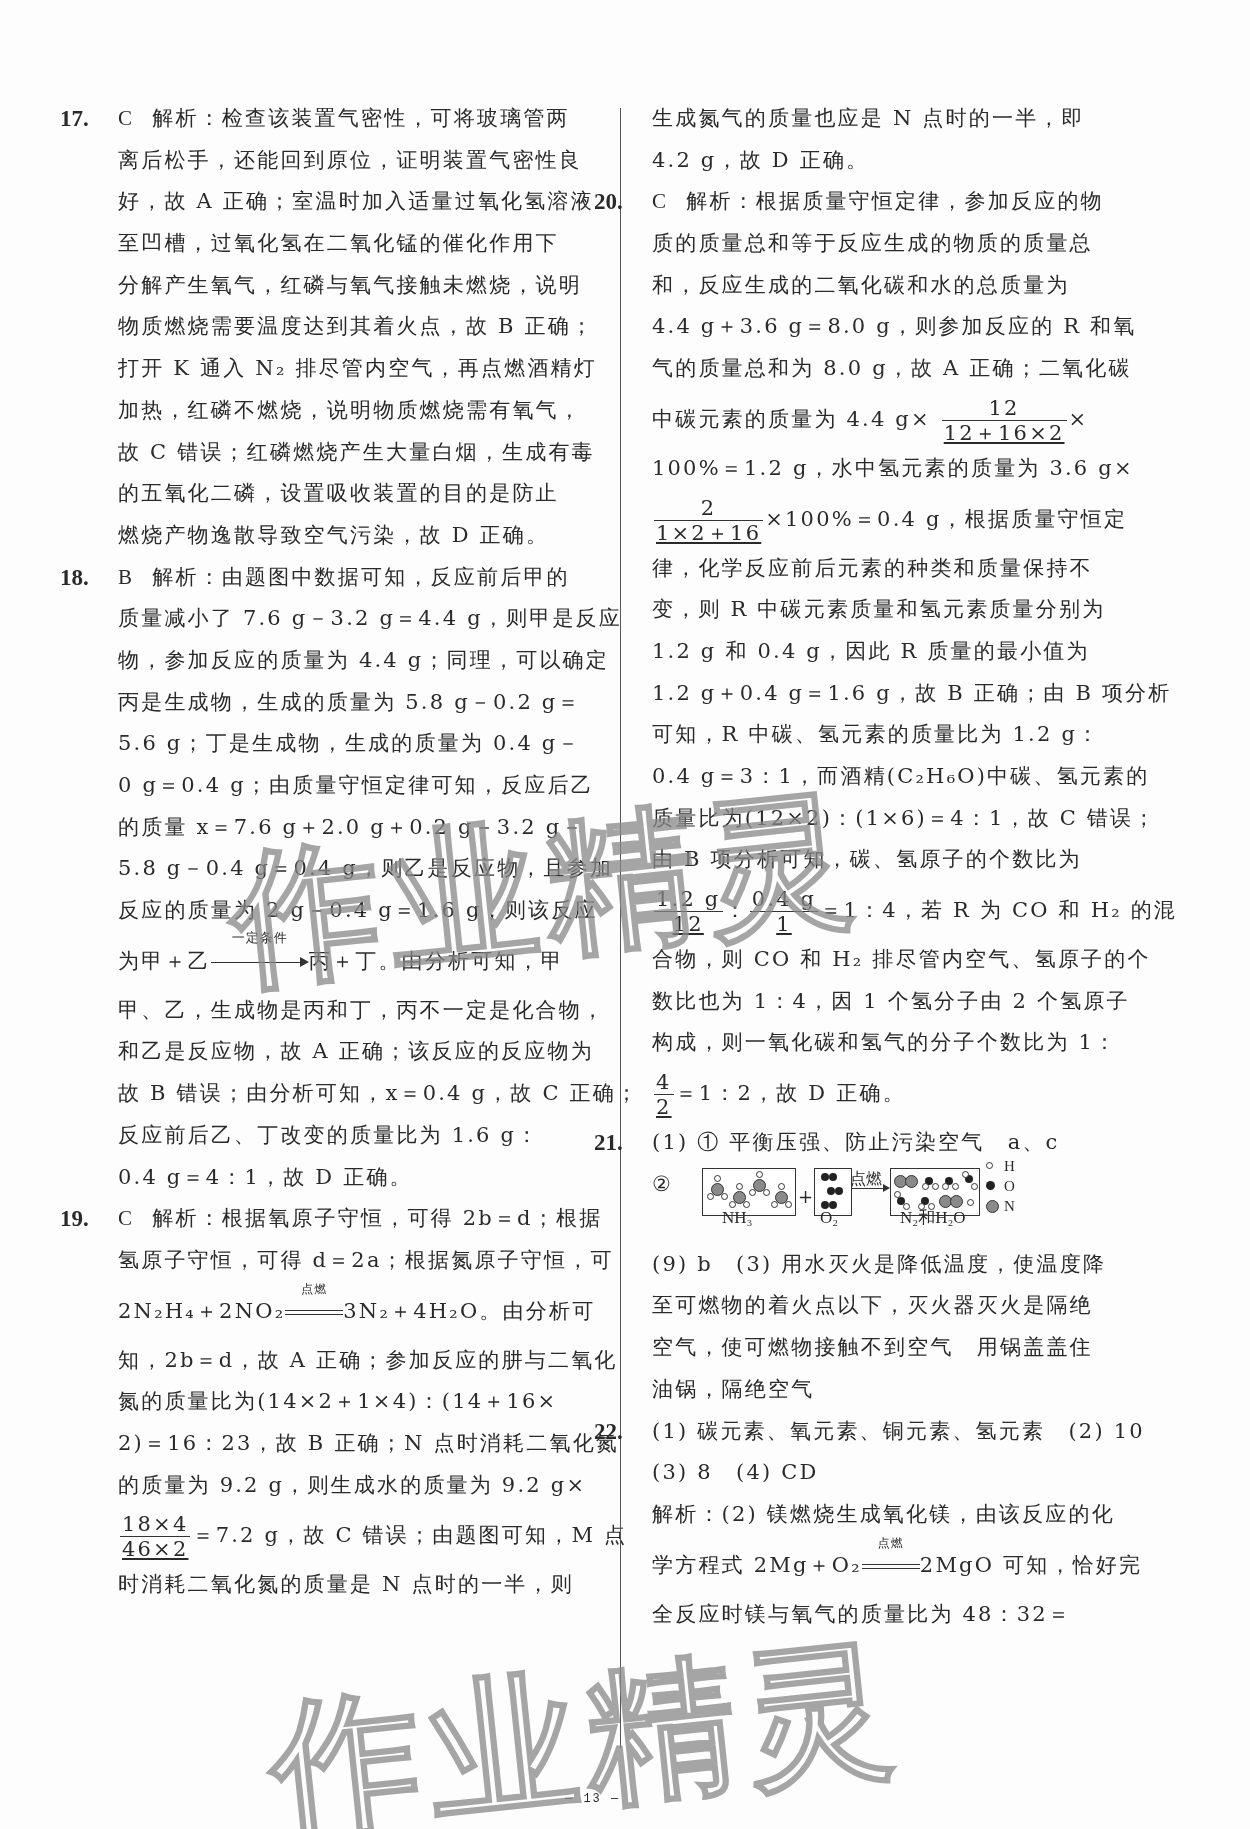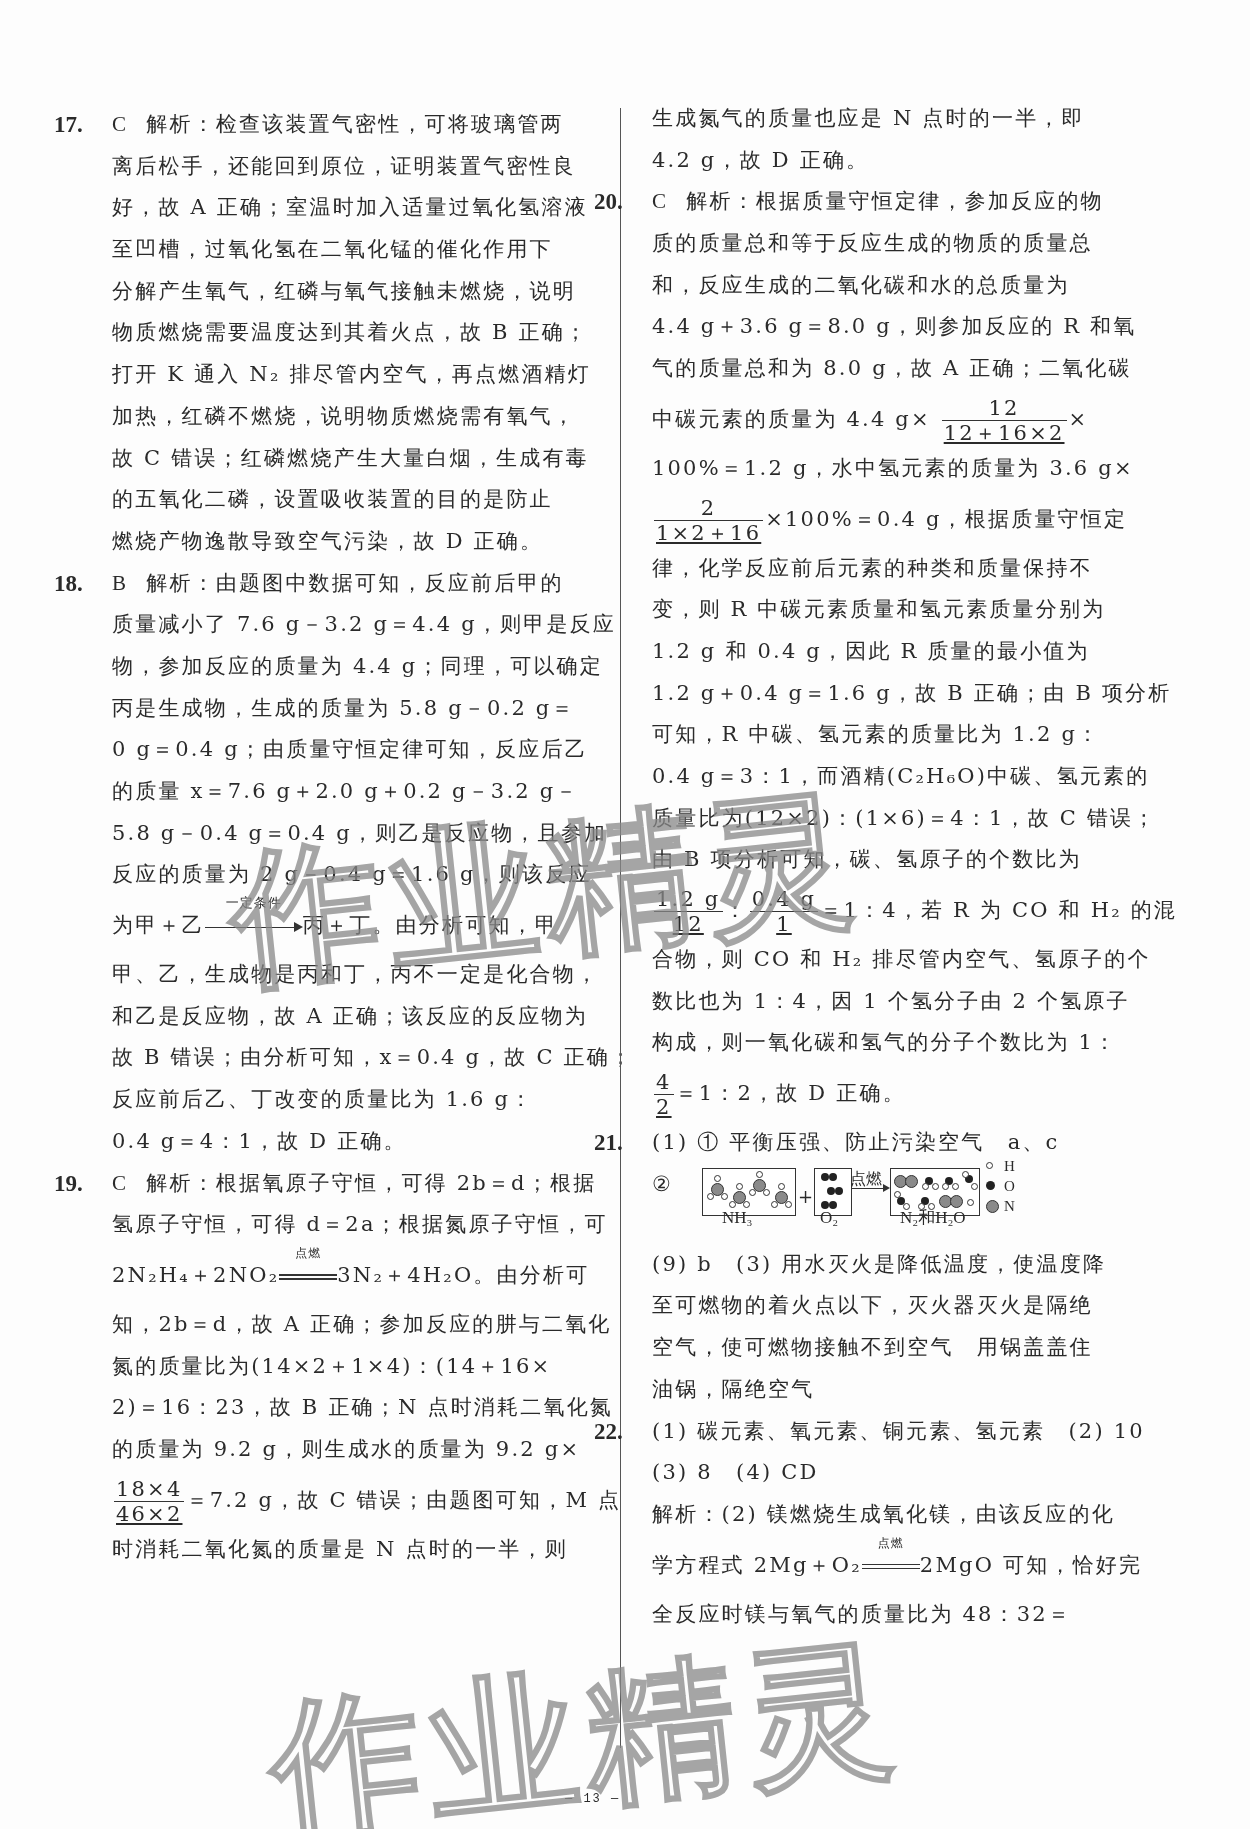--- a/index.html
+++ b/index.html
@@ -13,21 +13,21 @@
   }
   .page {
     position: absolute; left: 0; top: 0; width: 1250px; height: 1829px;
     background: #fdfdfd;
   }
   .col {
     position: absolute; top: 98px;
     font-size: 21px; line-height: 41.7px;
     letter-spacing: 2.2px;
   }
-  .col-left { left: 112px; width: 420px; margin-top: 6px; }
+  .col-left { left: 118px; width: 420px; }
   .col-right { left: 652px; width: 505px; }
   .divider {
     position: absolute; left: 620px; top: 108px; width: 1px; height: 1640px;
     background: #555;
   }
   .line { white-space: nowrap; height: 41.7px; position: relative; }
   .line.tall { height: 58px; line-height: 58px; }
   .qnum {
     position: absolute; left: -58px; font-weight: bold;
     font-family: "Liberation Serif", serif; font-size: 23px; letter-spacing: 0;
@@ -117,20 +117,21 @@
     <div class="line">的五氧化二磷，设置吸收装置的目的是防止</div>
     <div class="line">燃烧产物逸散导致空气污染，故 D 正确。</div>
 
     <div class="line">
       <span class="qnum">18.</span>
       <span class="ans">B</span><span class="kw">解析</span><span>：由题图中数据可知，反应前后甲的</span>
     </div>
     <div class="line">质量减小了 7.6 g－3.2 g＝4.4 g，则甲是反应</div>
     <div class="line">物，参加反应的质量为 4.4 g；同理，可以确定</div>
     <div class="line">丙是生成物，生成的质量为 5.8 g－0.2 g＝</div>
+    <div class="line">5.6 g；丁是生成物，生成的质量为 0.4 g－</div>
     <div class="line">0 g＝0.4 g；由质量守恒定律可知，反应后乙</div>
     <div class="line">的质量 x＝7.6 g＋2.0 g＋0.2 g－3.2 g－</div>
     <div class="line">5.8 g－0.4 g＝0.4 g，则乙是反应物，且参加</div>
     <div class="line">反应的质量为 2 g－0.4 g＝1.6 g，则该反应</div>
     <div class="line tall">
       <span>为甲＋乙</span><span class="cond-arrow"><span class="label">一定条件</span><span class="shaft"></span><span class="head"></span></span><span>丙＋丁。由分析可知，甲</span>
     </div>
     <div class="line">甲、乙，生成物是丙和丁，丙不一定是化合物，</div>
     <div class="line">和乙是反应物，故 A 正确；该反应的反应物为</div>
     <div class="line">故 B 错误；由分析可知，x＝0.4 g，故 C 正确；</div>

